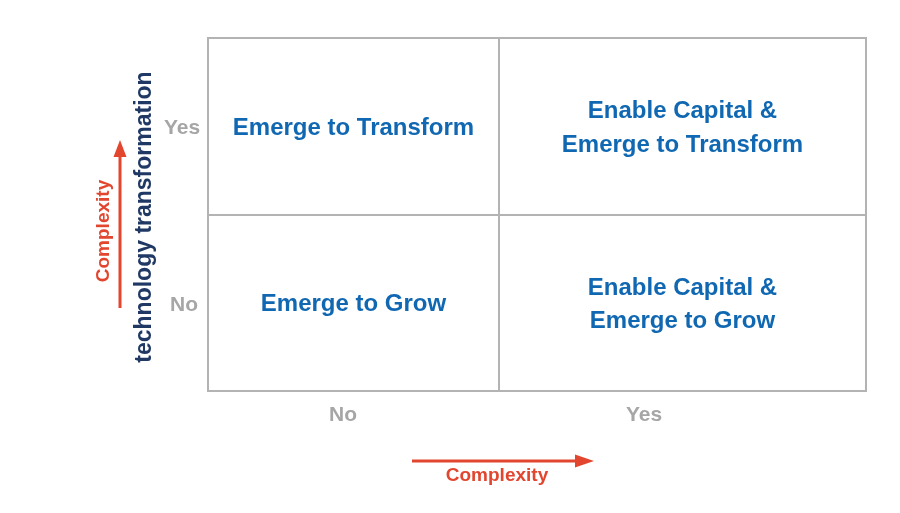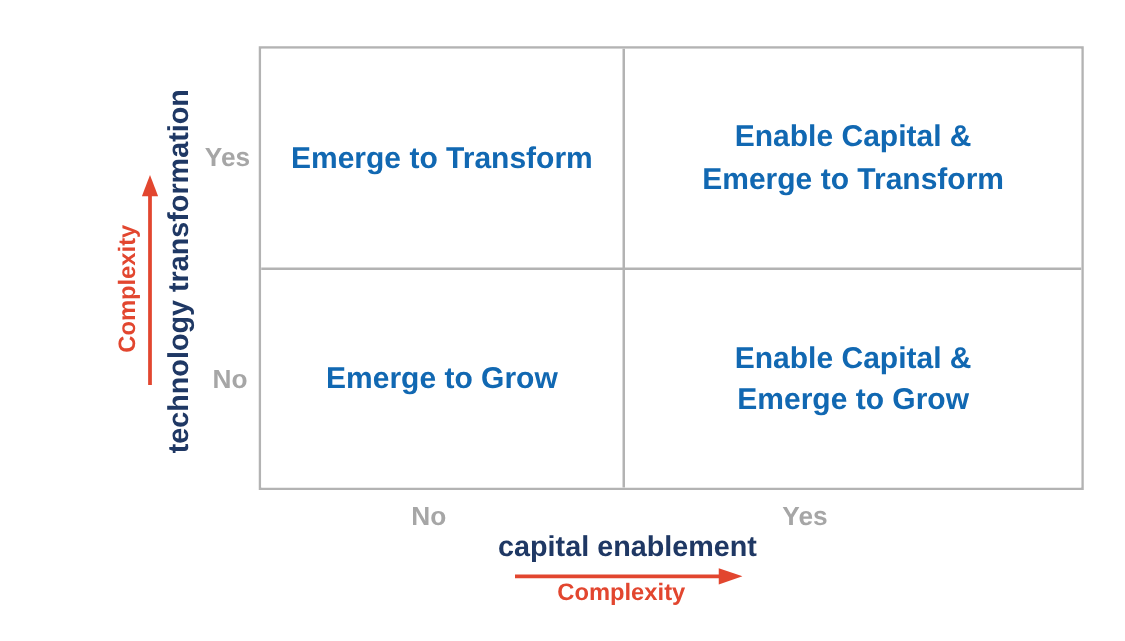--- a/index.html
+++ b/index.html
@@ -99,21 +99,20 @@
   </svg>
 
   <div class="rot complexity" style="left:103px; top:231px;">Complexity</div>
 
   <div class="abs tick" style="left:182px; top:127px;">Yes</div>
   <div class="abs tick" style="left:184px; top:304px;">No</div>
 
   <div class="abs tick" style="left:343px; top:414px;">No</div>
   <div class="abs tick" style="left:644px; top:414px;">Yes</div>
 
-  <div class="abs axis-title" style="left:502px; top:437px;">capital enablement</div>
 
   <svg class="arrow" style="left:410px; top:453px;" width="184" height="16" viewBox="0 0 184 16">
     <line x1="2" y1="8" x2="166" y2="8"></line>
     <polygon points="184,8 165,1.5 165,14.5"></polygon>
   </svg>
 
   <div class="abs complexity" style="left:497px; top:475px;">Complexity</div>
 
 </div>
 

